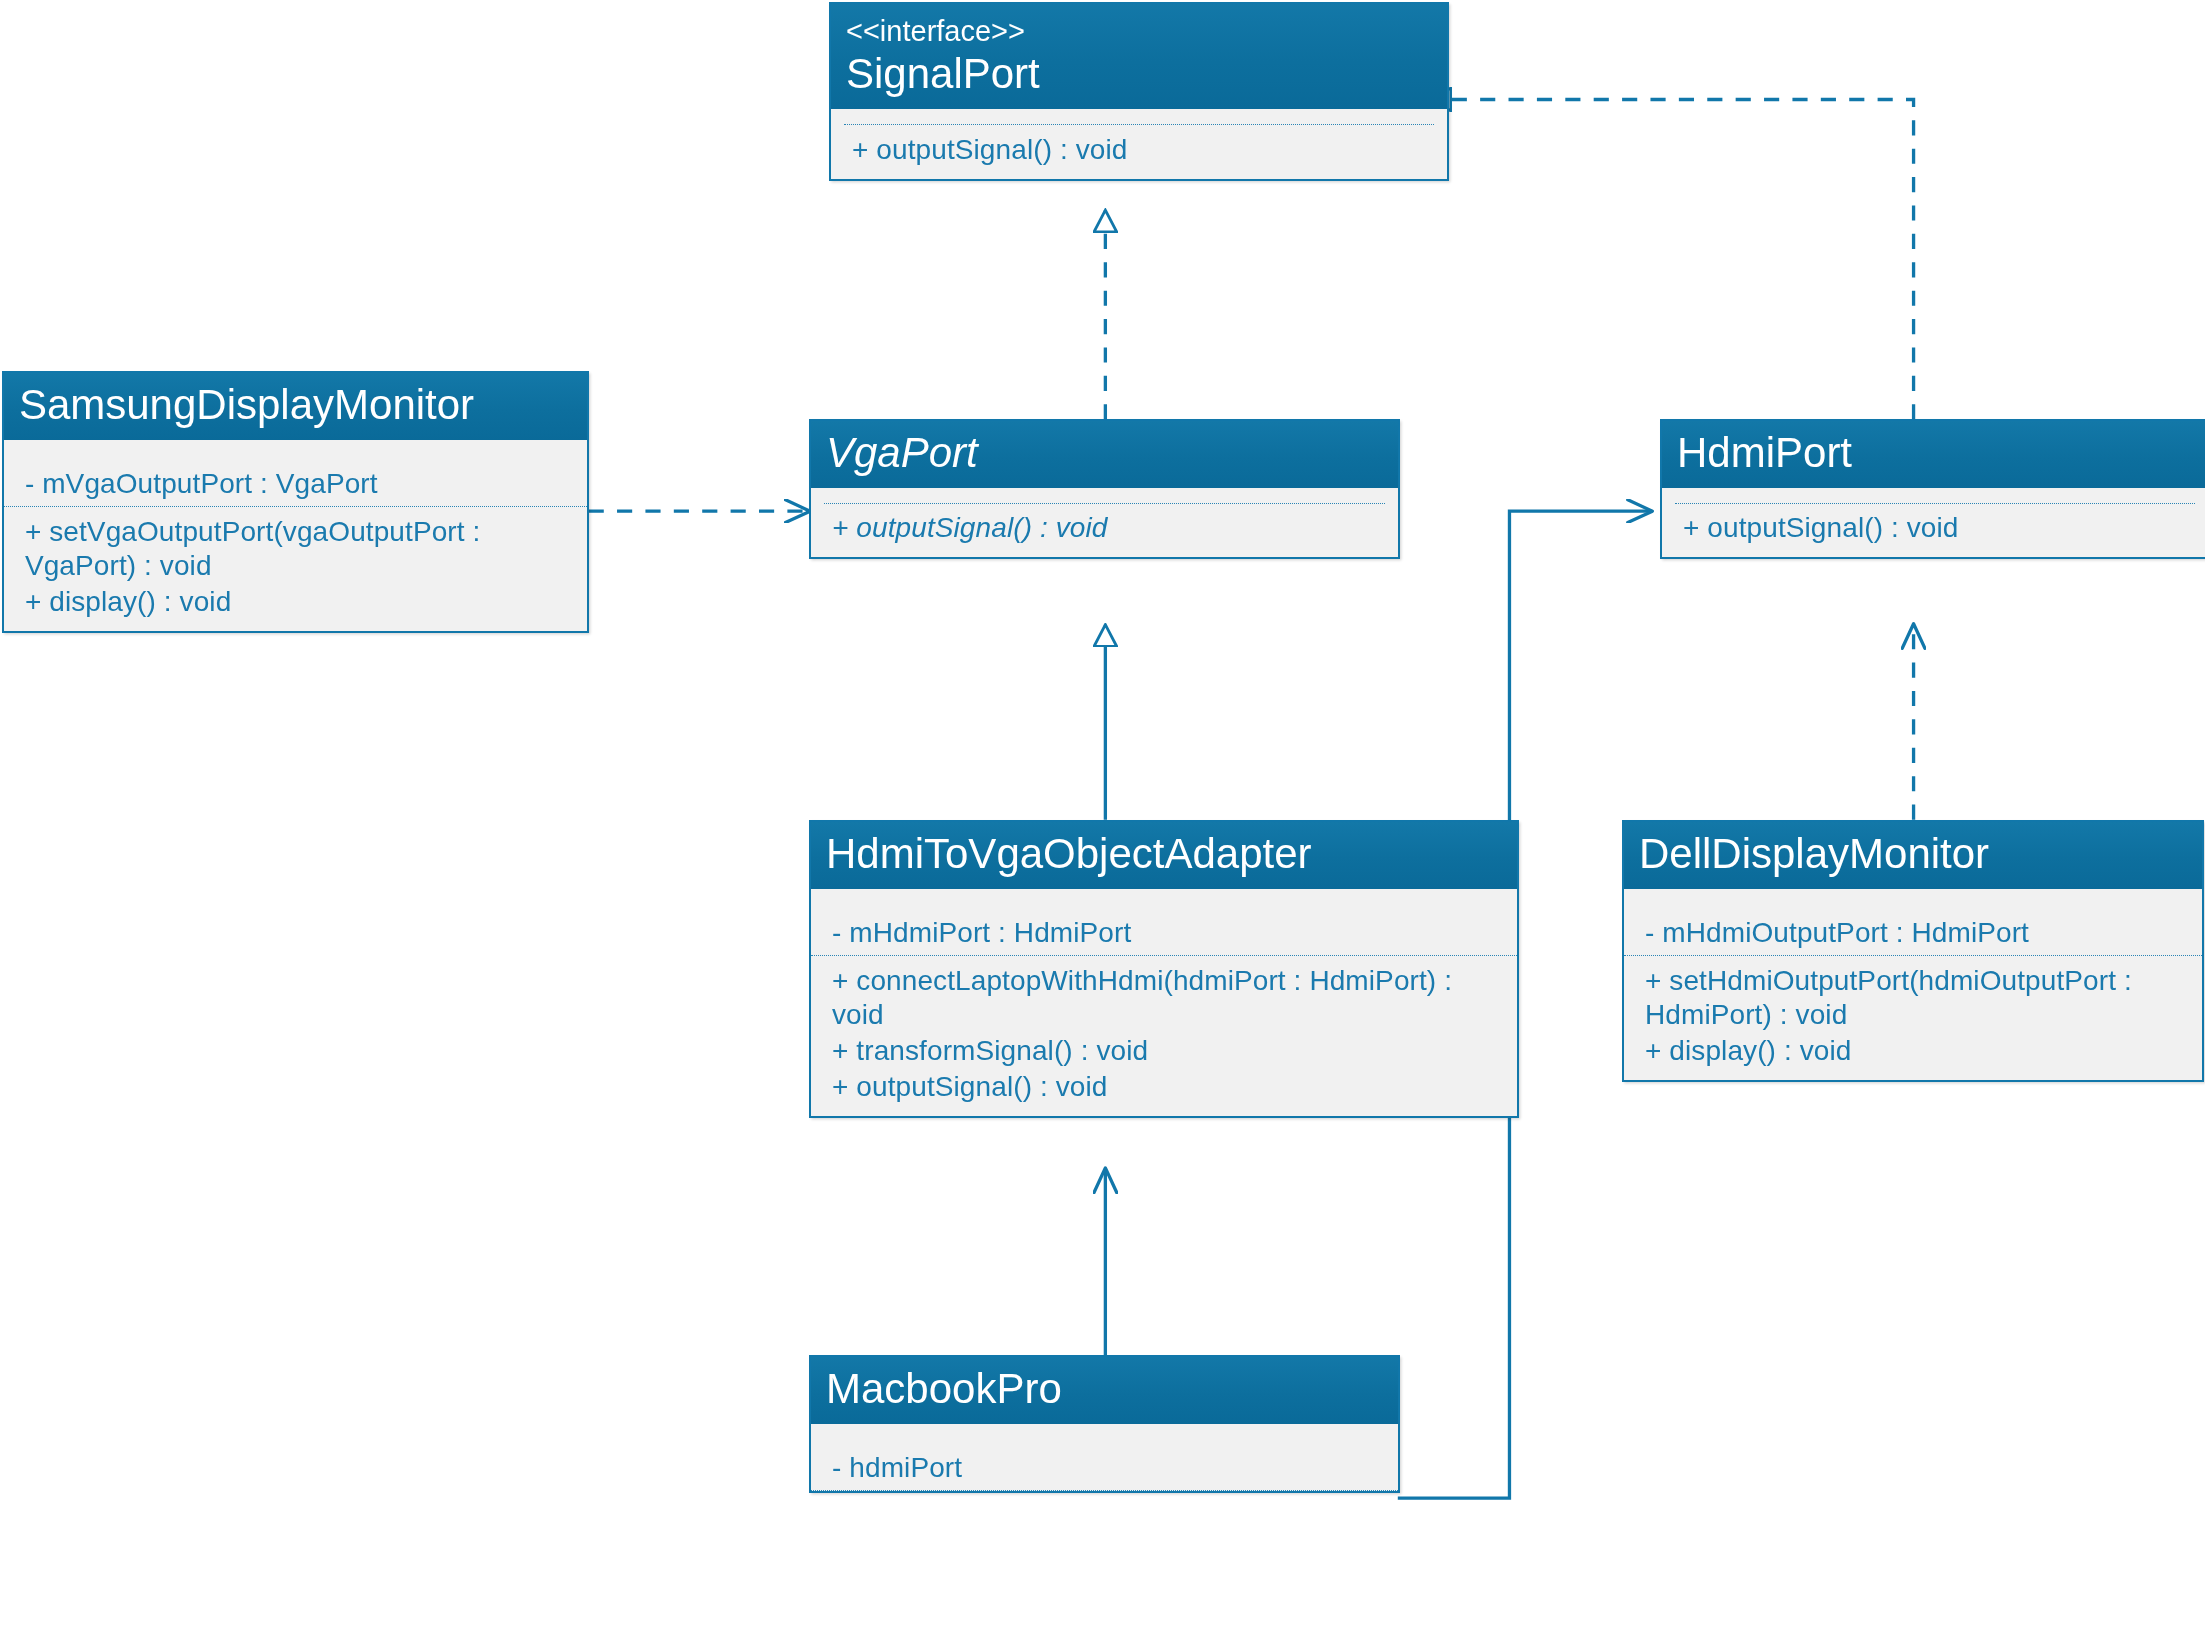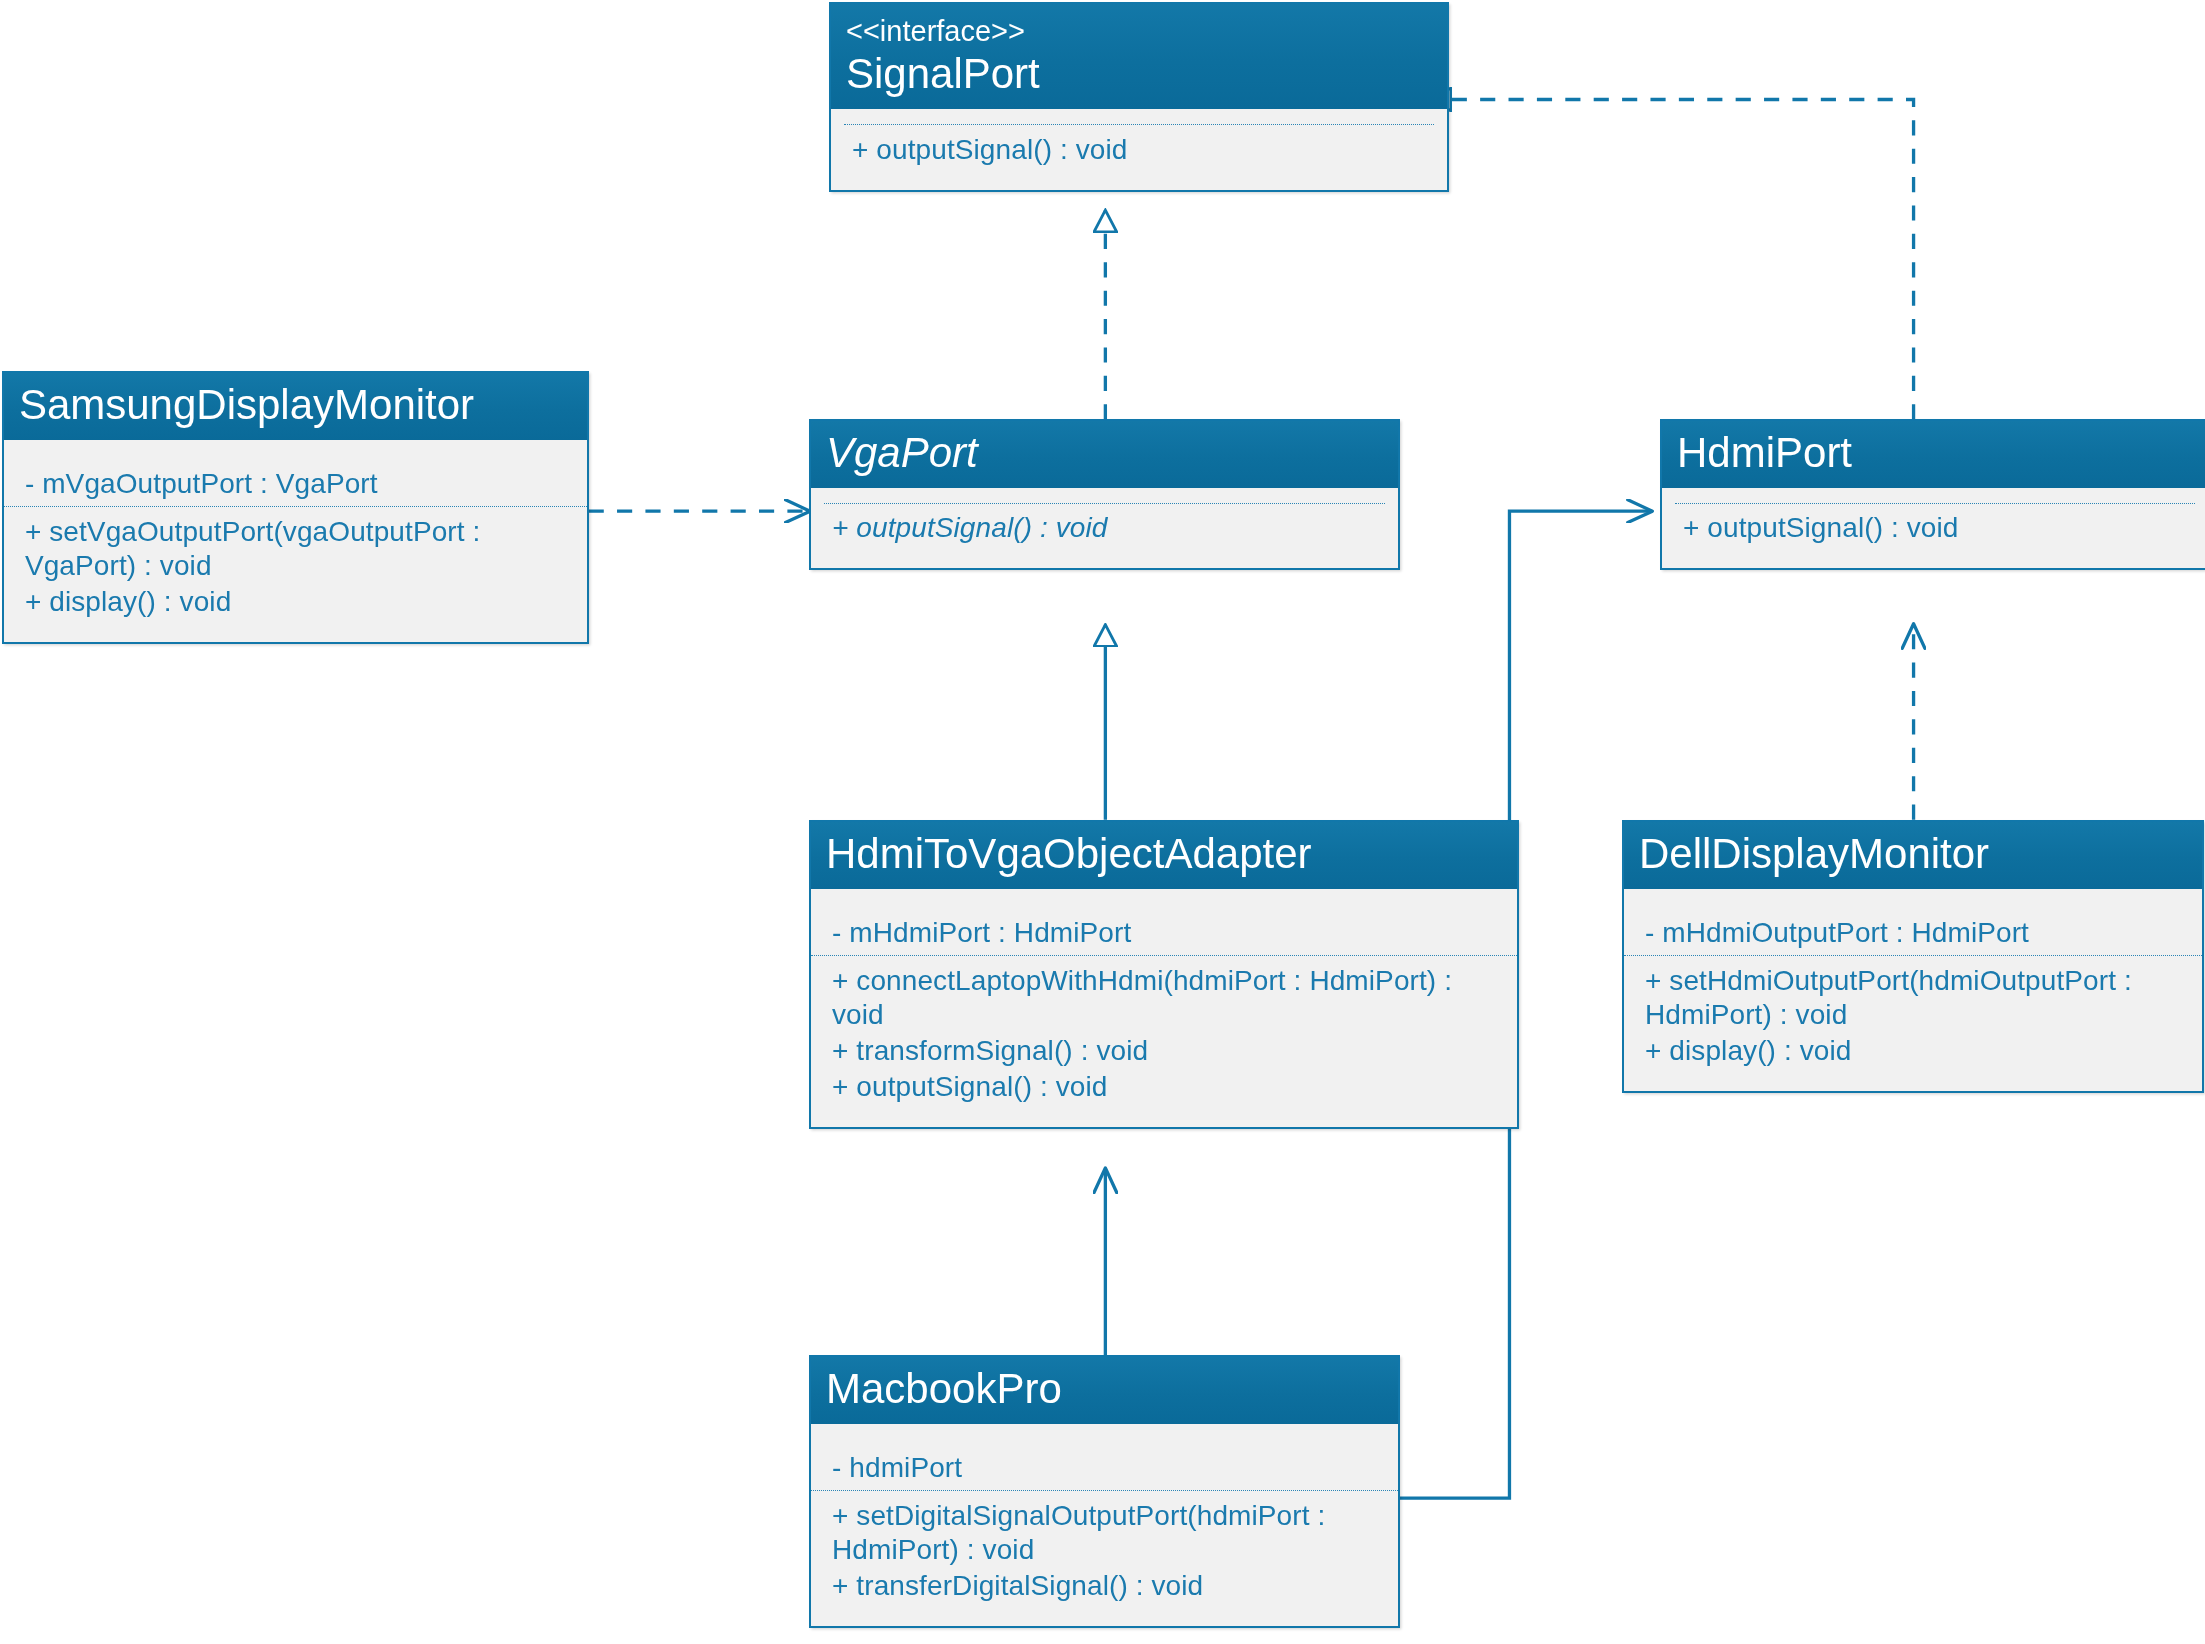--- a/index.html
+++ b/index.html
@@ -61,21 +61,21 @@
     padding: 7.6px 13.2px 9.5px 21px;
     box-sizing: border-box;
   }
   .compartment.attrs {
     border-bottom: 1.9px dotted #2a85b5;
     padding-bottom: 5.7px;
     padding-top: 27px;
   }
   .compartment.ops {
     padding-top: 7.6px;
-    padding-bottom: 23px;
+    padding-bottom: 12px;
   }
   .member {
     font-size: 28px;
     line-height: 34px;
     color: #1a7aae;
     letter-spacing: 0.1px;
   }
   .member + .member {
     margin-top: 1.9px;
   }
@@ -220,21 +220,17 @@
   </div>
 
   <div class="uml-class" style="left:809px; top:1355px; width:591px;">
     <div class="uml-header">
       <div class="class-name">MacbookPro</div>
     </div>
     <div class="uml-body">
       <div class="compartment attrs">
         <div class="member">- hdmiPort</div>
       </div>
-      <div class="compartment ops">
-        <div class="member">+ setDigitalSignalOutputPort(hdmiPort : HdmiPort) : void</div>
-        <div class="member">+ transferDigitalSignal() : void</div>
-      </div>
     </div>
   </div>
 
 </div>
 
 
 </body></html>

